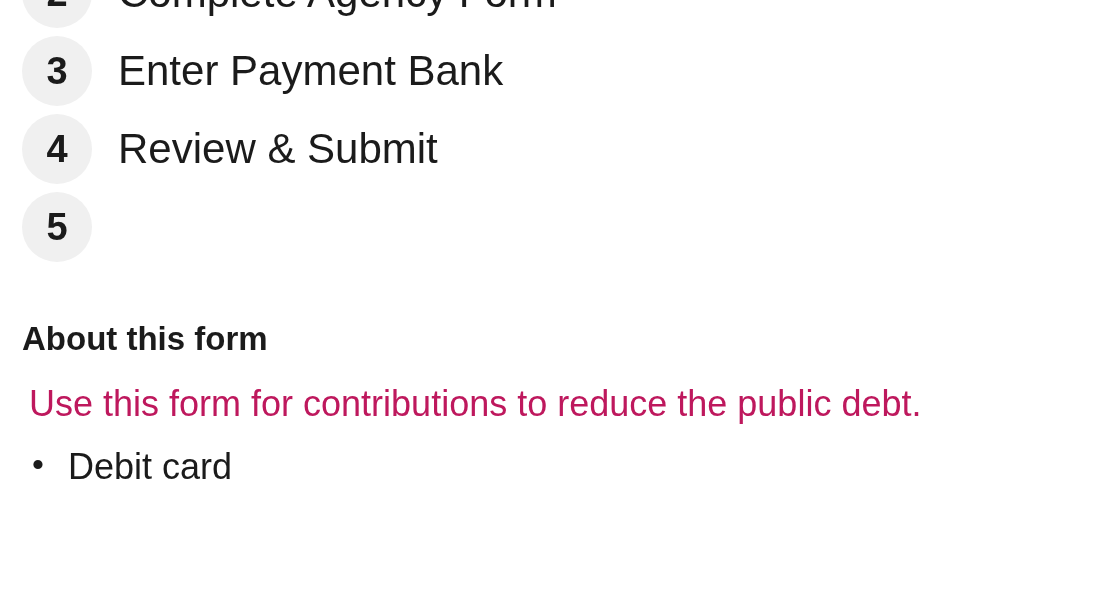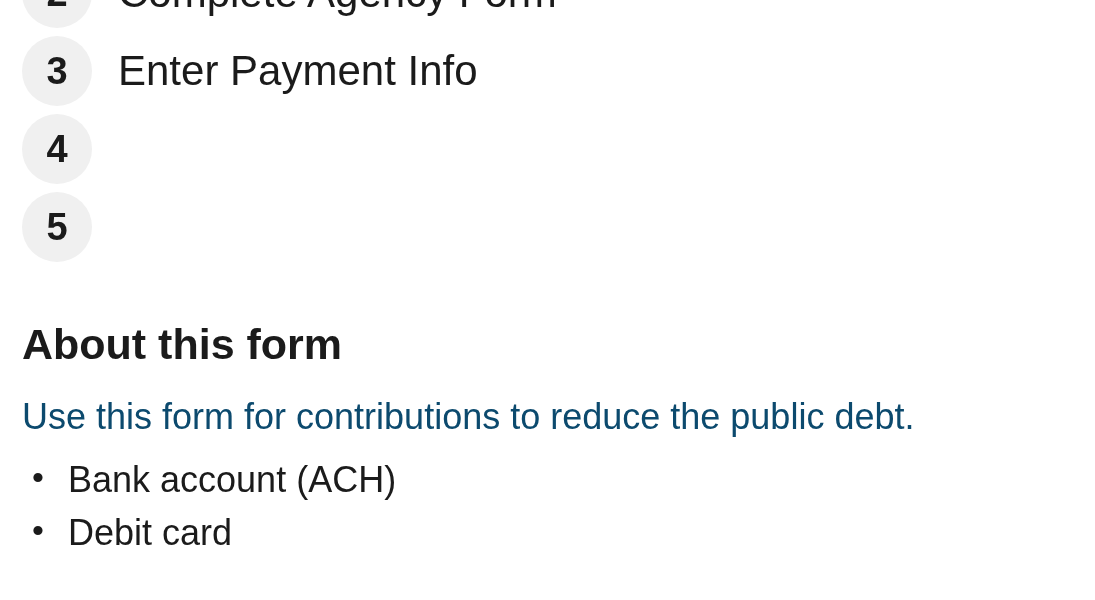--- a/index.html
+++ b/index.html
@@ -61,31 +61,31 @@
 
   
   .about {
     position: absolute;
     left: 22px;
     top: 318px;
     width: 1040px;
   }
   .about h2 {
     margin: 0;
-    font-size: 43px;
+    font-size: 33px;
     font-weight: 700;
     line-height: 1.25;
     color: #1b1b1b;
   }
   .about p {
-    margin: 22px 0 0 0;
+    margin: 22px 0 0 7px;
     font-size: 36px;
     font-weight: 400;
     line-height: 1.25;
-    color: #0c4a6e;
+    color: #be185d;
   }
   .about h3 {
     margin: 32px 0 0 0;
     font-size: 34px;
     font-weight: 700;
     line-height: 1.25;
     color: #1b1b1b;
   }
   .methods {
     margin: 18px 0 0 0;
@@ -117,35 +117,35 @@
 
   <div class="steps">
 
     <div class="step-row">
       <div class="step-badge">2</div>
       <div class="step-label">Complete Agency Form</div>
     </div>
 
     <div class="step-row">
       <div class="step-badge">3</div>
-      <div class="step-label">Enter Payment Info</div>
+      <div class="step-label">Enter Payment Bank</div>
     </div>
 
     <div class="step-row">
       <div class="step-badge">4</div>
+      <div class="step-label">Review &amp; Submit</div>
     </div>
 
     <div class="step-row">
       <div class="step-badge">5</div>
     </div>
 
   </div>
 
   <div class="about">
     <h2>About this form</h2>
     <p>Use this form for contributions to reduce the public debt.</p>
     <ul class="methods">
-      <li>Bank account (ACH)</li>
       <li>Debit card</li>
     </ul>
   </div>
 
 </div>
 
 </body></html>

